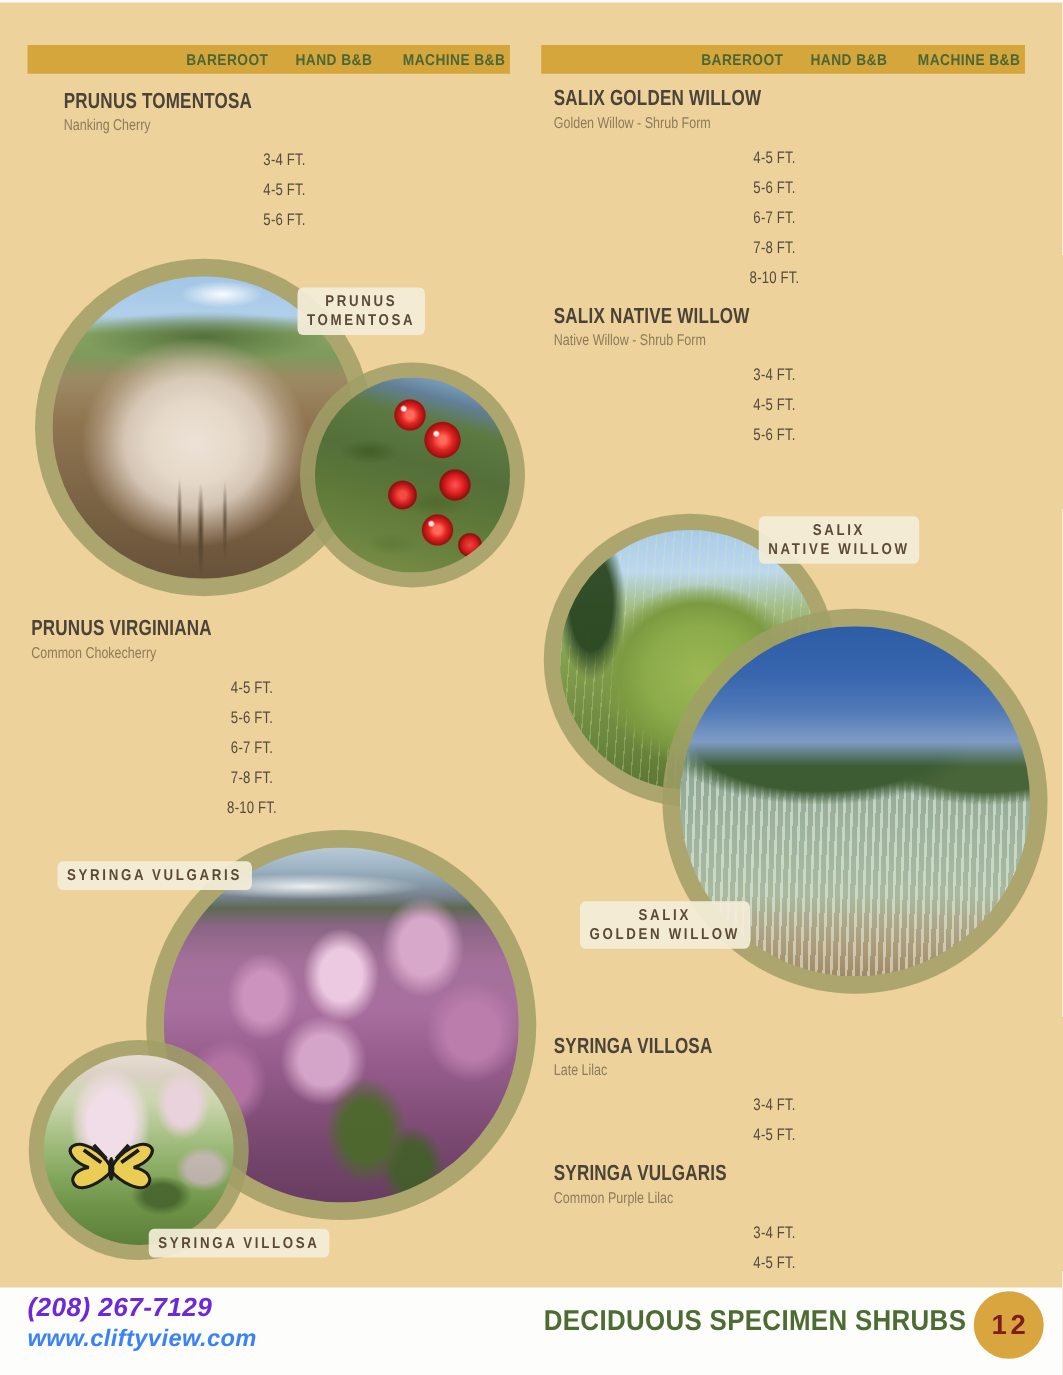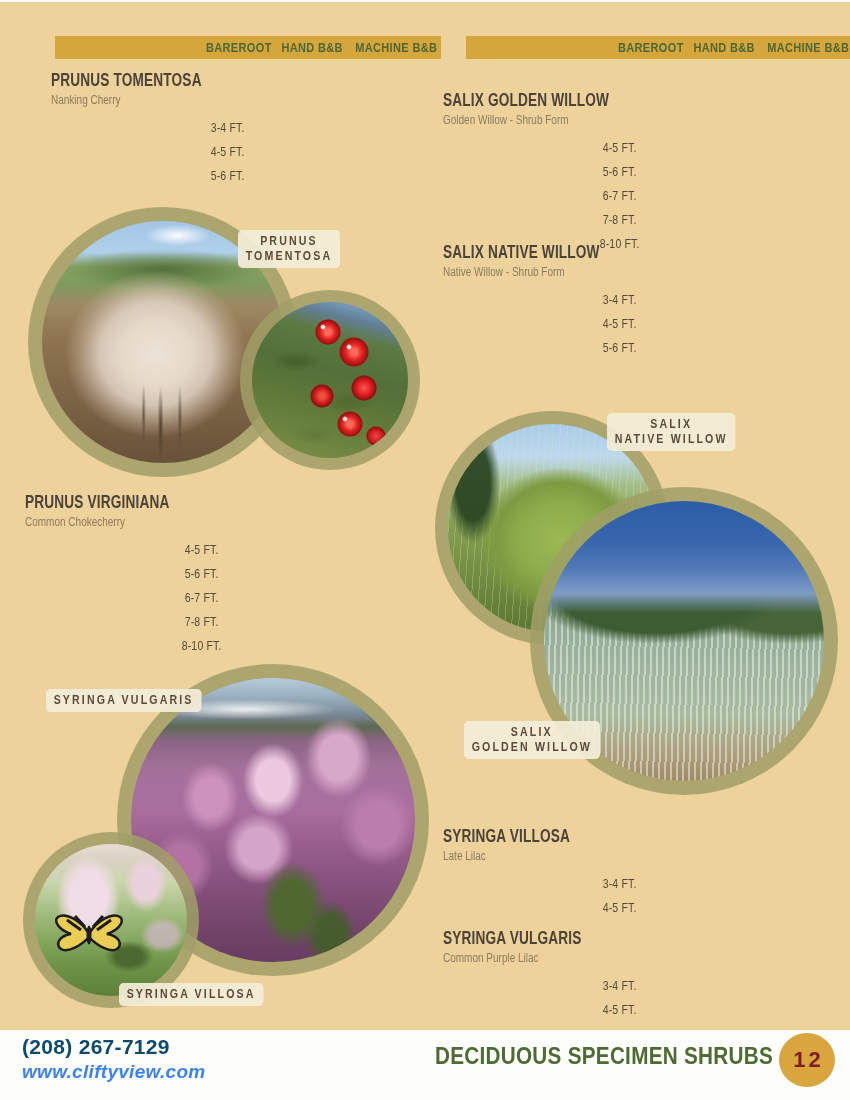--- a/index.html
+++ b/index.html
@@ -7,22 +7,22 @@
   .page{
     position:relative;width:850px;height:1100px;overflow:hidden;
     background:#edd29b;
     font-family:"Liberation Sans",sans-serif;
   }
   .top-edge{position:absolute;left:0;top:0;width:850px;height:2px;background:#fdfdfb;z-index:6;}
 
   
   .colbar{
     position:absolute;top:36px;height:23px;background:#d5a63b;
-    display:flex;align-items:center;justify-content:flex-end;gap:1px;
-    padding-right:4px;box-sizing:border-box;z-index:3;margin-left:33px;
+    display:flex;align-items:center;justify-content:flex-end;gap:13px;
+    padding-right:4px;box-sizing:border-box;z-index:3;
   }
   .bar-left{left:22px;width:386px;}
   .bar-right{left:433px;width:387px;}
   .colbar .bl{
     font-weight:bold;font-size:12.5px;color:#4c6635;letter-spacing:.4px;
     transform:scaleX(.88);transform-origin:100% 50%;white-space:nowrap;
   }
 
   
   .plant{position:absolute;width:370px;z-index:2;}
@@ -137,22 +137,22 @@
   }
   .l-prunus{left:238px;top:230px;}
   .l-nwillow{left:607px;top:413px;}
   .l-gwillow{left:464px;top:721px;}
   .l-vulgaris{left:46px;top:689px;}
   .l-villosa{left:119px;top:983px;}
 
   
   .footer{position:absolute;left:0;top:1030px;width:850px;height:70px;background:#fdfdfb;z-index:4;}
   .phone{
-    position:absolute;left:22px;top:5px;font-size:21px;font-weight:bold;
-    color:#0c4a6e;letter-spacing:.3px;
+    position:absolute;left:22px;top:5px;font-size:21px;font-weight:bold;font-style:italic;
+    color:#6d28d9;letter-spacing:.3px;
   }
   .website{
     position:absolute;left:22px;top:31px;font-size:19px;font-weight:bold;font-style:italic;
     color:#3b82f6;letter-spacing:.3px;
   }
   .footer-title{
     position:absolute;left:435px;top:13px;font-size:23px;font-weight:bold;color:#4d6b33;
     transform:scaleX(.9);transform-origin:0 0;white-space:nowrap;letter-spacing:.3px;
   }
   .page-badge{
@@ -194,21 +194,21 @@
     <div class="plant-common">Common Chokecherry</div>
     <div class="sizes">
       <div class="size-line">4-5 FT.</div>
       <div class="size-line">5-6 FT.</div>
       <div class="size-line">6-7 FT.</div>
       <div class="size-line">7-8 FT.</div>
       <div class="size-line">8-10 FT.</div>
     </div>
   </section>
 
-  <section class="plant" style="left:443px;top:90px;">
+  <section class="plant" style="left:443px;top:68px;">
     <div class="plant-name">SALIX GOLDEN WILLOW</div>
     <div class="plant-common">Golden Willow - Shrub Form</div>
     <div class="sizes">
       <div class="size-line">4-5 FT.</div>
       <div class="size-line">5-6 FT.</div>
       <div class="size-line">6-7 FT.</div>
       <div class="size-line">7-8 FT.</div>
       <div class="size-line">8-10 FT.</div>
     </div>
   </section>

